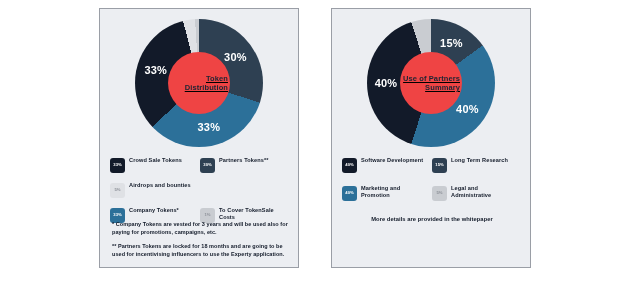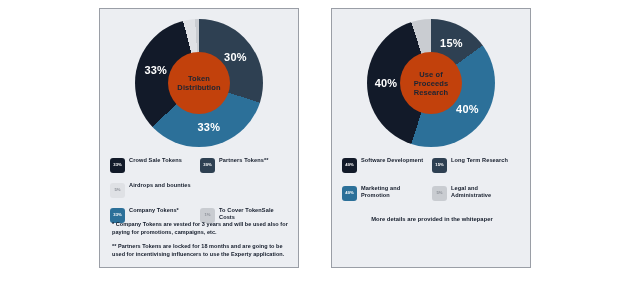--- a/index.html
+++ b/index.html
@@ -53,27 +53,28 @@
     border-radius: 50%;
   }
   .donut-hole {
     position: absolute;
     top: 50%;
     left: 50%;
     transform: translate(-50%, -50%);
     width: 62px;
     height: 62px;
     border-radius: 50%;
-    background: #c2410c;
+    background: #ef4444;
     display: flex;
     align-items: center;
     justify-content: center;
-    text-align: center;
+    text-align: right;
     box-sizing: border-box;
     padding: 2px;
+    text-decoration: underline;
   }
   .donut-hole span {
     font-size: 7.5px;
     line-height: 9px;
     font-weight: 700;
     color: #1c2433;
     letter-spacing: 0.1px;
   }
 
   .slice-label {
@@ -221,21 +222,21 @@
 
     </div>
   </div>
 
   <div class="card card-right">
     <div class="card-inner">
 
       <div class="donut-wrap">
         <div class="donut" id="donut-1" style="background: conic-gradient(rgb(46, 64, 82) 0deg, rgb(46, 64, 82) 54deg, rgb(44, 112, 153) 54deg, rgb(44, 112, 153) 198deg, rgb(18, 26, 41) 198deg, rgb(18, 26, 41) 342deg, rgb(201, 204, 209) 342deg, rgb(201, 204, 209) 360deg);"></div>
         <div class="donut-hole">
-          <span>Use of Proceeds Research</span>
+          <span>Use of Partners Summary</span>
         </div>
         <div class="slice-label" id="lbl-1-0" style="left: 84.4296px; top: 23.9047px;">15%</div>
         <div class="slice-label" id="lbl-1-1" style="left: 100.406px; top: 90.4503px;">40%</div>
         <div class="slice-label" id="lbl-1-2" style="left: 19px; top: 64px;">40%</div>
       </div>
 
       <div class="legend">
         <div class="legend-row">
           <div class="legend-item">
             <div class="legend-badge" id="b-1-0" style="background: rgb(18, 26, 41);">

